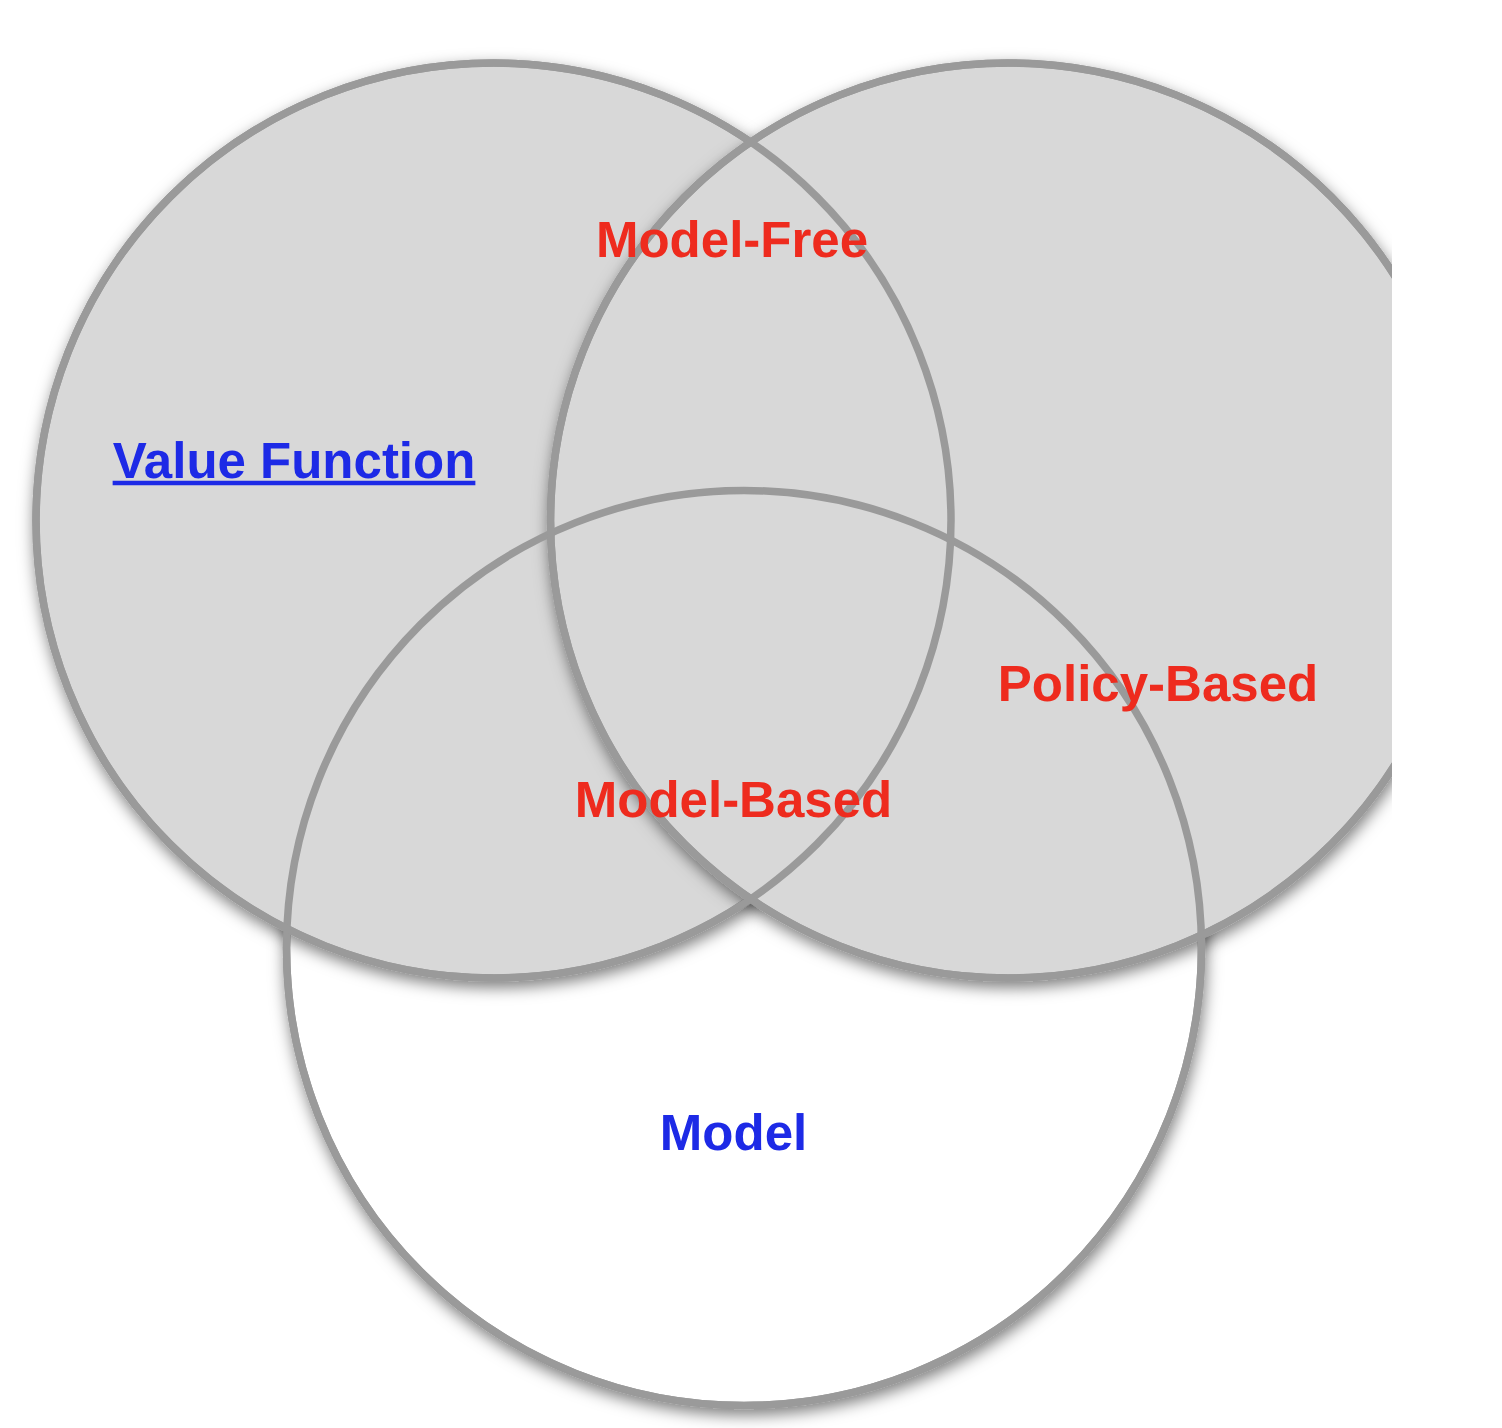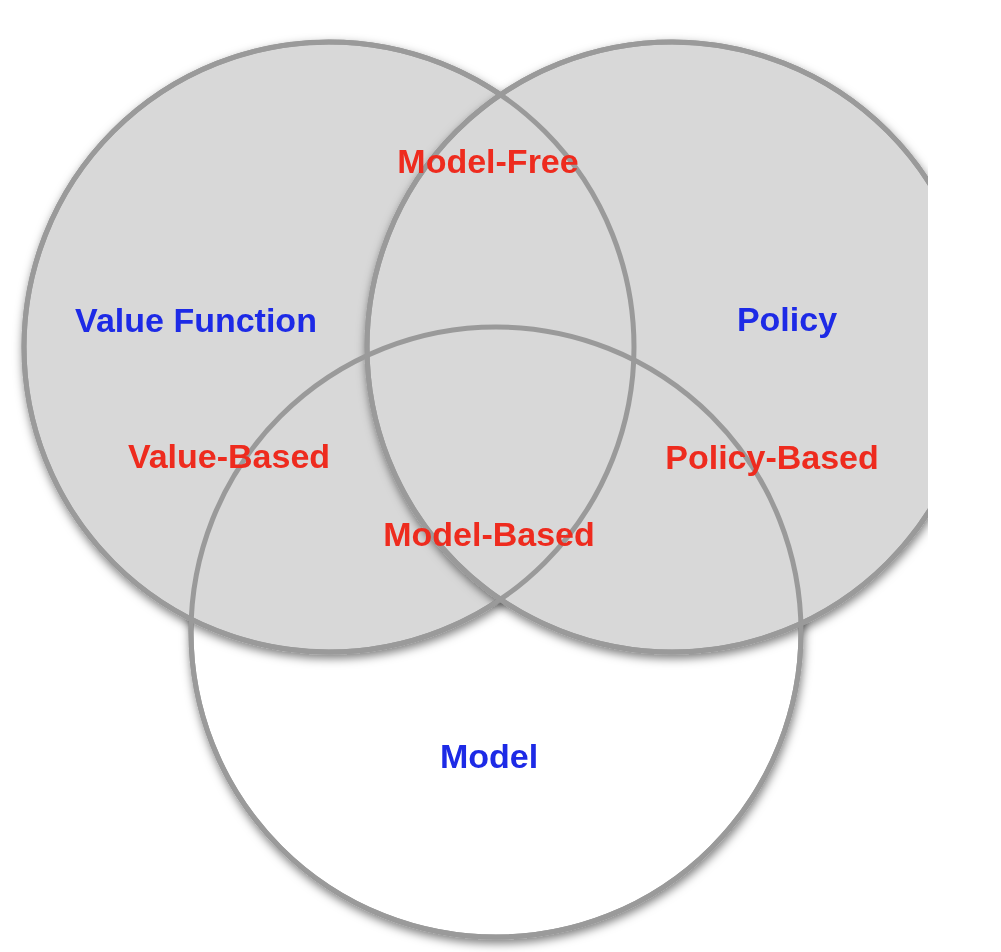--- a/index.html
+++ b/index.html
@@ -55,26 +55,24 @@
     <circle class="circle-fill-gray" cx="329" cy="336" r="305" filter="url(#ds)"></circle>
     <circle class="circle-fill-gray" cx="672" cy="336" r="305" filter="url(#ds)"></circle>
 
     <circle class="circle-outline" cx="496" cy="621" r="305"></circle>
     <circle class="circle-outline" cx="329" cy="336" r="305"></circle>
     <circle class="circle-outline" cx="672" cy="336" r="305"></circle>
   </svg>
 
   <div class="vlabel red" style="left:488px; top:150px;">Model-Free</div>
 
-  <div class="vlabel blue" style="left:196px; top:309px;">Value Function</div>
-
-  <div class="vlabel blue" style="left:787px; top:308px;">Policy</div>
+  <div class="vlabel blue" style="left:196px; top:297px;text-decoration:underline;">Value Function</div>
 
 
-  <div class="vlabel red" style="left:229px; top:445px;">Value-Based</div>
+
 
   <div class="vlabel red" style="left:772px; top:446px;text-align:right;">Policy-Based</div>
 
   <div class="vlabel red" style="left:489px; top:523px;">Model-Based</div>
 
   <div class="vlabel blue" style="left:489px; top:745px;text-align:right;">Model</div>
 
 </div>
 
 </body></html>

